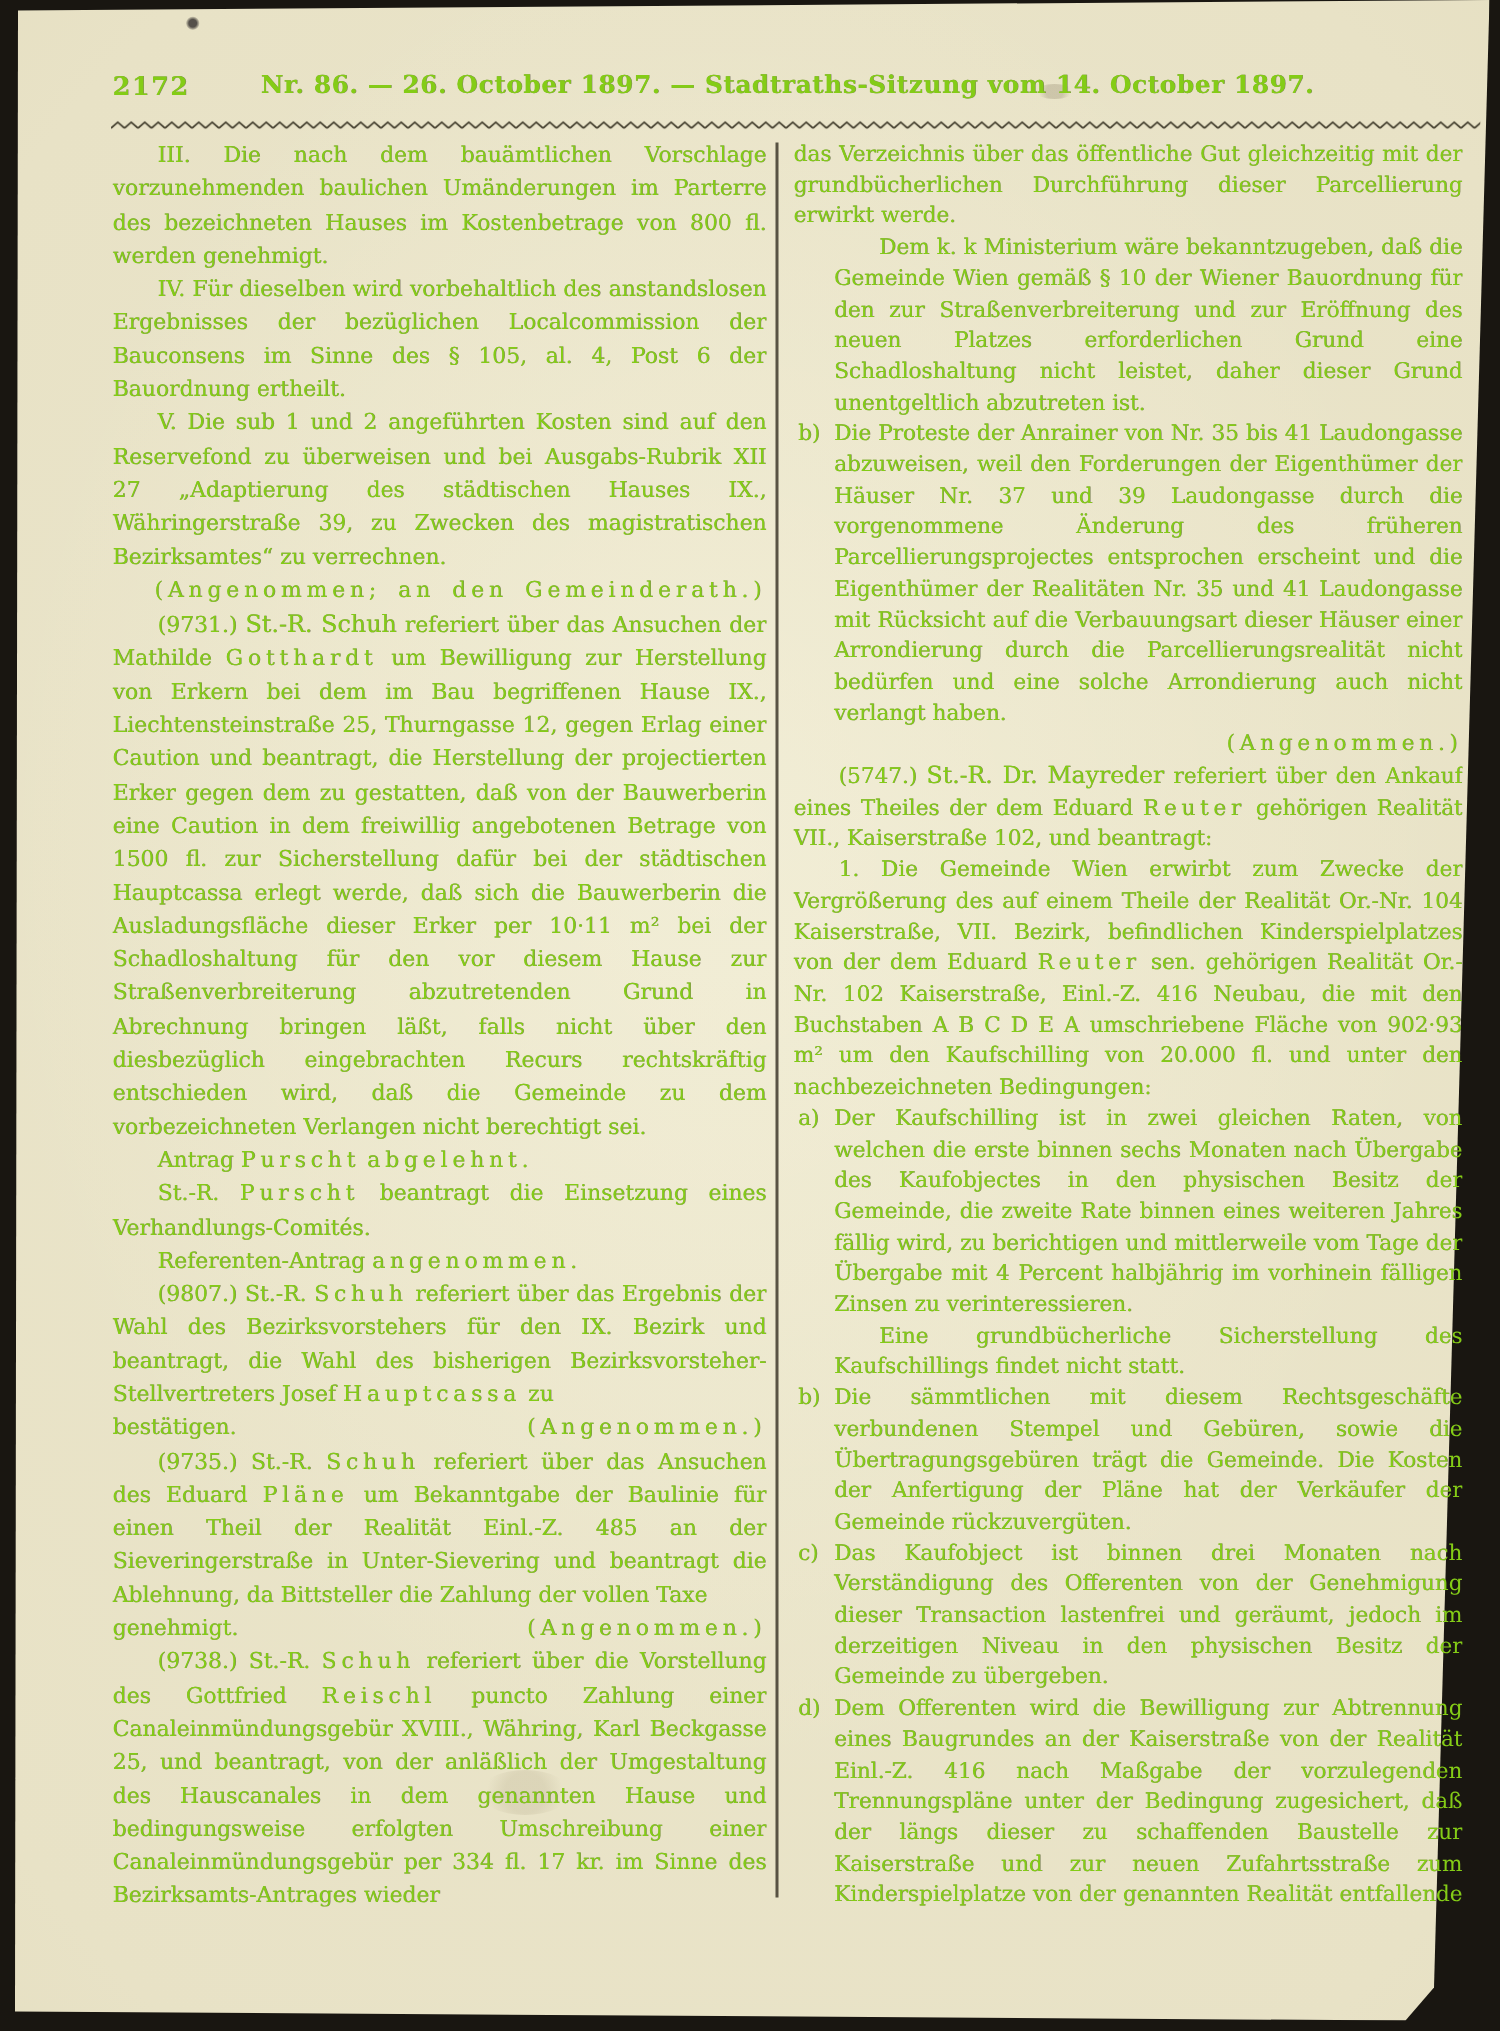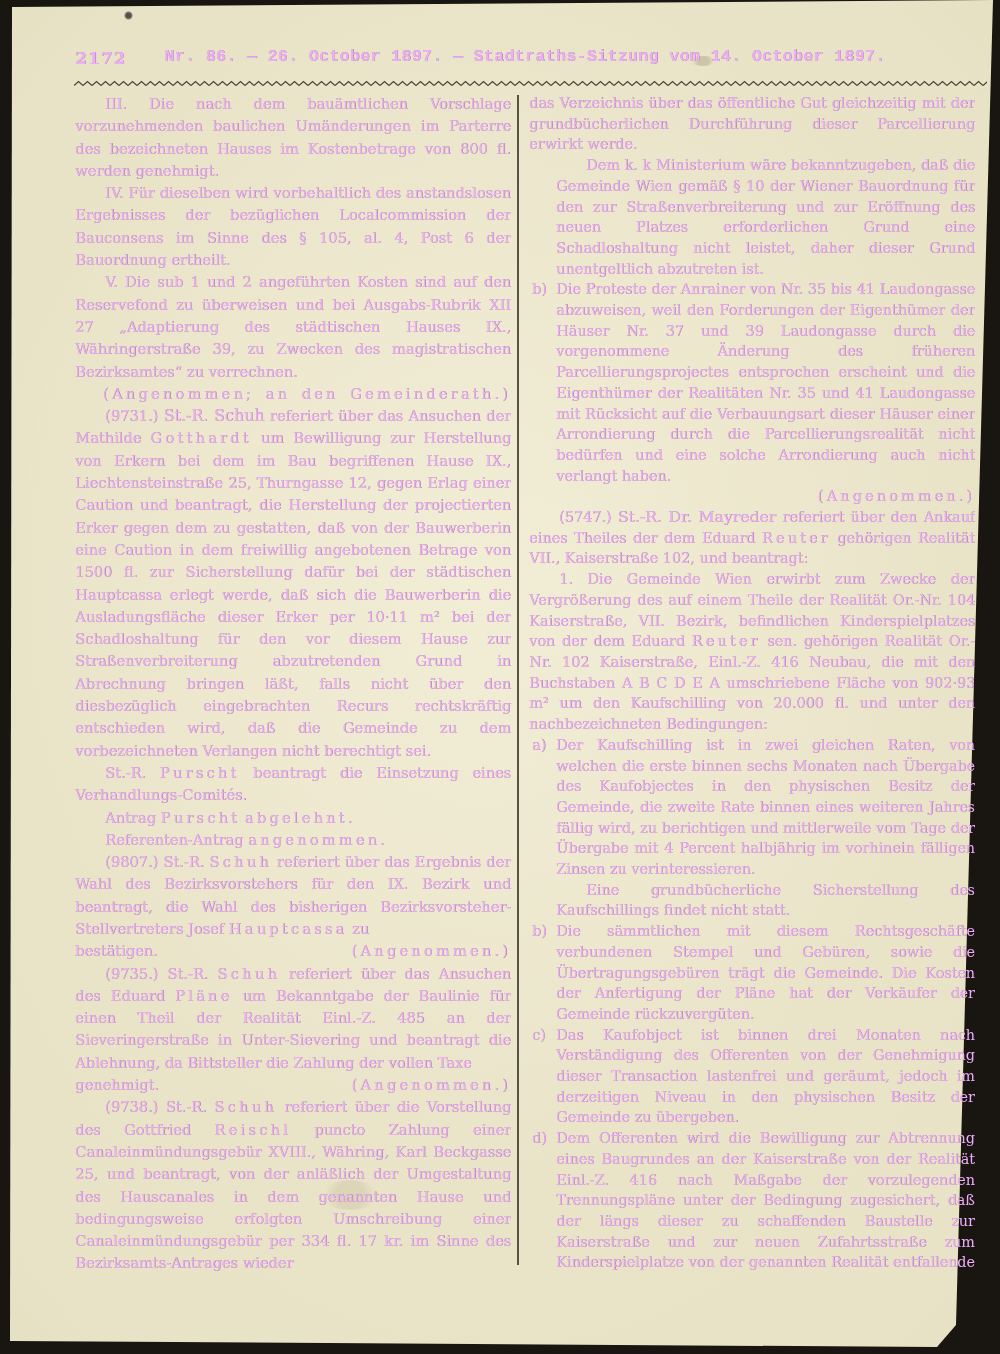--- a/index.html
+++ b/index.html
@@ -12,24 +12,24 @@
     position:absolute;left:0;top:0;width:1000px;height:1354px;
     background:
       radial-gradient(ellipse 700px 900px at 48% 42%, rgba(255,252,235,.35) 0%, rgba(255,252,235,0) 70%),
       radial-gradient(ellipse 1200px 1500px at 50% 50%, #ebe6cb 0%, #e8e2c6 55%, #ded6b4 100%);
     clip-path:polygon(12px 7px, 993px 0px, 956px 1325px, 937px 1347px, 10px 1341px);
   }
   .stain{position:absolute;border-radius:50%;pointer-events:none;}
   .stain1{left:124px;top:11px;width:9px;height:9px;background:radial-gradient(circle,#55504a 0 40%,rgba(85,80,74,0) 75%);}
   .stain2{left:690px;top:56px;width:26px;height:10px;background:radial-gradient(circle,rgba(120,108,80,.25) 0 40%,rgba(120,108,80,0) 75%);}
   .stain3{left:320px;top:1180px;width:60px;height:30px;background:radial-gradient(circle,rgba(140,126,92,.14) 0 40%,rgba(140,126,92,0) 75%);}
-  .content{position:absolute;left:0;top:0;width:1000px;height:1354px;color:#f0abfc;
+  .content{position:absolute;left:0;top:0;width:1000px;height:1354px;color:#84cc16;
     text-shadow:0.3px 0 0 rgba(46,42,33,.55);}
   .pageno{position:absolute;left:75px;top:48px;font-size:17px;font-weight:bold;letter-spacing:1px;}
-  .htitle{position:absolute;left:75px;top:47px;width:900px;text-align:center;font-size:16.5px;font-weight:bold;letter-spacing:.4px;font-family:Liberation Mono, monospace;}
+  .htitle{position:absolute;left:75px;top:47px;width:900px;text-align:center;font-size:16.5px;font-weight:bold;letter-spacing:.4px;}
   .zz{position:absolute;left:74px;top:79px;}
   .col{position:absolute;top:93px;overflow:hidden;text-align:justify;}
   .colL{left:75px;width:436px;height:1178px;font-size:14.6px;line-height:22.3px;}
   .colR{left:529px;width:446px;height:1178px;font-size:14.4px;line-height:20.7px;}
   .divider{position:absolute;left:517px;top:95px;width:1.5px;height:1170px;background:#3e382c;opacity:.85;}
   p{margin:0;text-align:justify;hyphens:auto;}
   .p{text-indent:30px;}
   .pi{margin-left:27px;text-indent:30px;}
   .cont{}
   .li{position:relative;padding-left:27px;}
@@ -60,22 +60,22 @@
   </svg>
   <div class="divider"></div>
   <div class="col colL" id="colL">
       <p class="p"><span class="">III. Die nach dem bauämtlichen Vorschlage vorzunehmenden baulichen Umänderungen im Parterre des bezeichneten Hauses im Kostenbetrage von 800 fl. werden genehmigt.</span></p>
       <p class="p"><span class="">IV. Für dieselben wird vorbehaltlich des anstandslosen Ergebnisses der bezüglichen Localcommission der Bauconsens im Sinne des § 105, al. 4, Post 6 der Bauordnung ertheilt.</span></p>
       <p class="p"><span class="">V. Die sub 1 und 2 angeführten Kosten sind auf den Reservefond zu überweisen und bei Ausgabs-Rubrik XII 27 „Adaptierung des städtischen Hauses IX., Währingerstraße 39, zu Zwecken des magistratischen Bezirksamtes“ zu verrechnen.</span></p>
       <div class="resline">
         <span class="right"><span class="sp">(Angenommen; an den Gemeinderath.)</span></span>
       </div>
       <p class="p"><span class="">(9731.) </span><span class="b ">St.-R. Schuh</span><span class=""> referiert über das Ansuchen der Mathilde </span><span class="sp">Gotthardt</span><span class=""> um Bewilligung zur Herstellung von Erkern bei dem im Bau begriffenen Hause IX., Liechtensteinstraße 25, Thurngasse 12, gegen Erlag einer Caution und beantragt, die Herstellung der projectierten Erker gegen dem zu gestatten, daß von der Bauwerberin eine Caution in dem freiwillig angebotenen Betrage von 1500 fl. zur Sicherstellung dafür bei der städtischen Hauptcassa erlegt werde, daß sich die Bauwerberin die Ausladungsfläche dieser Erker per 10·11 m² bei der Schadloshaltung für den vor diesem Hause zur Straßenverbreiterung abzutretenden Grund in Abrechnung bringen läßt, falls nicht über den diesbezüglich eingebrachten Recurs rechtskräftig entschieden wird, daß die Gemeinde zu dem vorbezeichneten Verlangen nicht berechtigt sei.</span></p>
+      <p class="p"><span class="">Antrag </span><span class="sp">Purscht</span><span class=""> </span><span class="sp">abgelehnt.</span></p>
       <p class="p"><span class="">St.-R. </span><span class="sp">Purscht</span><span class=""> beantragt die Einsetzung eines Verhandlungs-Comités.</span></p>
-      <p class="p"><span class="">Antrag </span><span class="sp">Purscht</span><span class=""> </span><span class="sp">abgelehnt.</span></p>
       <p class="p"><span class="">Referenten-Antrag </span><span class="sp">angenommen.</span></p>
       <p class="p"><span class="">(9807.) St.-R. </span><span class="sp">Schuh</span><span class=""> referiert über das Ergebnis der Wahl des Bezirksvorstehers für den IX. Bezirk und beantragt, die Wahl des bisherigen Bezirksvorsteher-Stellvertreters Josef </span><span class="sp">Hauptcassa</span><span class=""> zu</span></p>
       <div class="resline">
         <span><span class="">bestätigen.</span></span>
         <span class="right"><span class="sp">(Angenommen.)</span></span>
       </div>
       <p class="p"><span class="">(9735.) St.-R. </span><span class="sp">Schuh</span><span class=""> referiert über das Ansuchen des Eduard </span><span class="sp">Pläne</span><span class=""> um Bekanntgabe der Baulinie für einen Theil der Realität Einl.-Z. 485 an der Sieveringerstraße in Unter-Sievering und beantragt die Ablehnung, da Bittsteller die Zahlung der vollen Taxe</span></p>
       <div class="resline">
         <span><span class="">genehmigt.</span></span>
         <span class="right"><span class="sp">(Angenommen.)</span></span>

